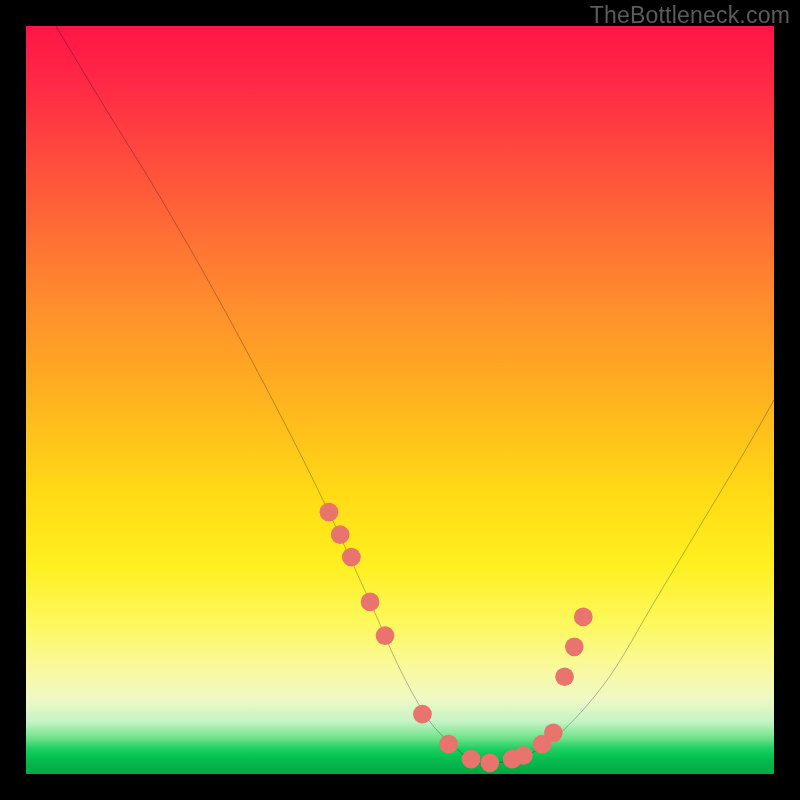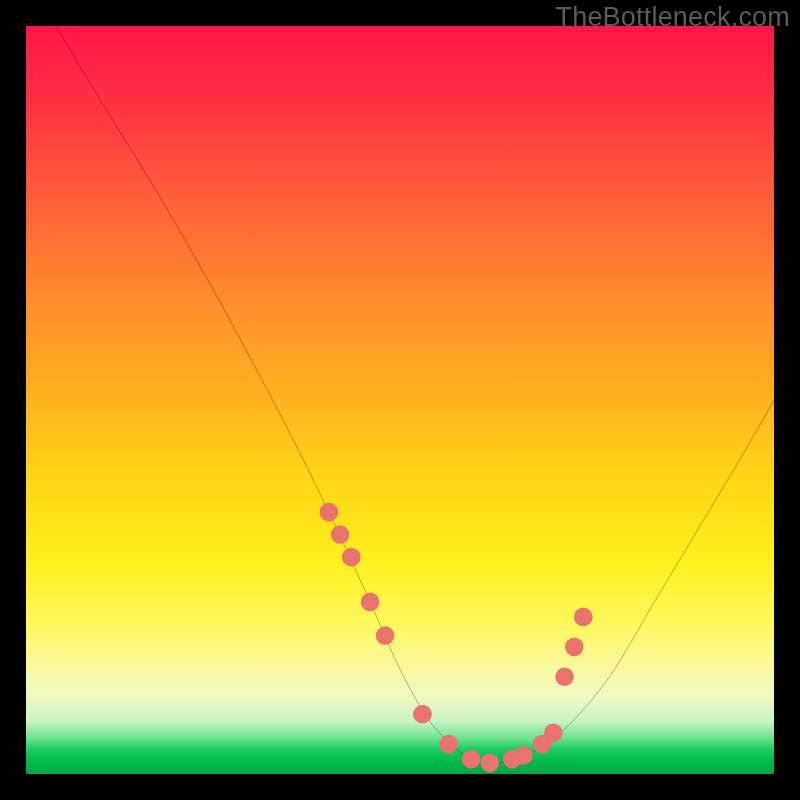--- a/index.html
+++ b/index.html
@@ -52,21 +52,21 @@
     top: 0;
     width: 748px;
     height: 748px;
     overflow: visible;
   }
   .watermark {
     position: absolute;
     top: 2px;
     right: 10px;
     color: #5b5b5b;
-    font-size: 27px;
+    font-size: 23px;
     font-weight: 500;
     letter-spacing: 0.2px;
     margin-left: 18px;
   }
 </style>
 </head>
 <body>
 
 <div class="frame">
 

